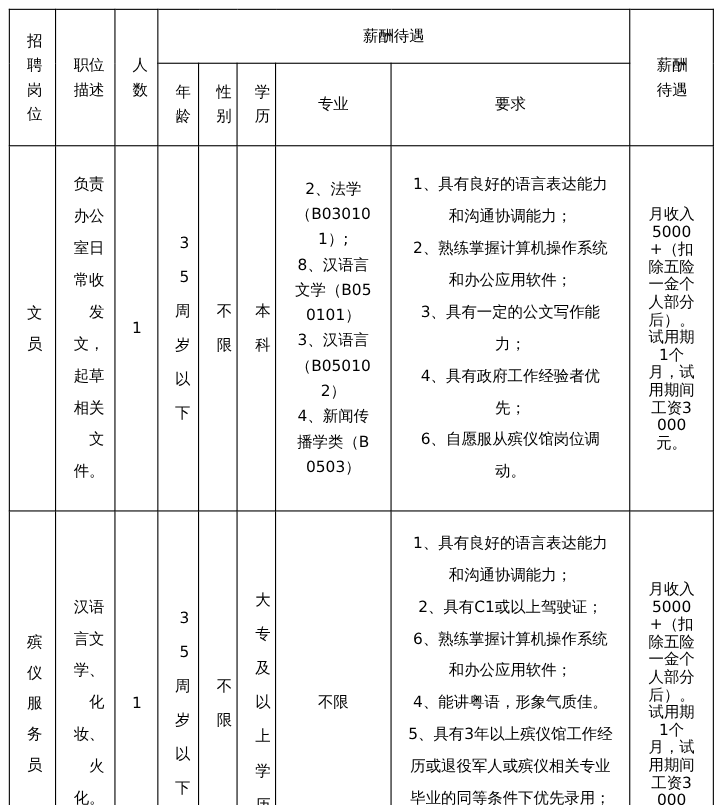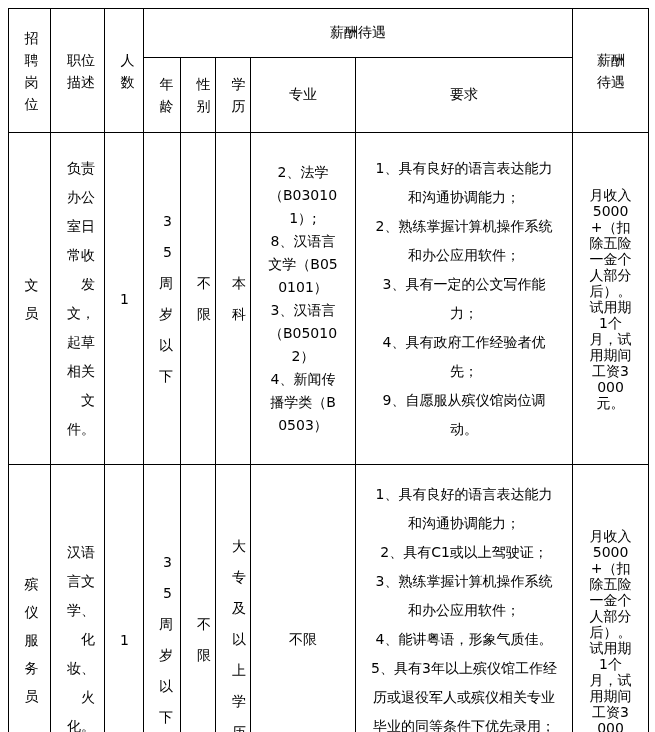--- a/index.html
+++ b/index.html
@@ -136,21 +136,21 @@
             <p>2、法学（B030101）;</p>
             <p>8、汉语言文学（B050101）</p>
             <p>3、汉语言（B050102）</p>
             <p>4、新闻传播学类（B0503）</p>
           </td>
       <td class="cell-req">
             <p>1、具有良好的语言表达能力和沟通协调能力；</p>
             <p>2、熟练掌握计算机操作系统和办公应用软件；</p>
             <p>3、具有一定的公文写作能力；</p>
             <p>4、具有政府工作经验者优先；</p>
-            <p>9、自愿服从殡仪馆岗位调动。</p>
+            <p>6、自愿服从殡仪馆岗位调动。</p>
           </td>
       <td class="cell-salary">月收入5000+（扣除五险一金个人部分后）。试用期1个月，试用期间工资3000元。</td>
     </tr>
 
     <tr style="height:289px">
       <td>
         <div class="stack cw1 lh-c">殡仪服务员</div>
       </td>
       <td>
         <div class="stack cw2 lh-a">汉语言文学、化妆、火化。</div>
@@ -162,21 +162,21 @@
       <td>
         <div class="stack cw1 lh-b">不限</div>
       </td>
       <td>
         <div class="stack cw1 lh-b">大专及以上学历</div>
       </td>
       <td class="cell-major-plain">不限</td>
       <td class="cell-req">
             <p>1、具有良好的语言表达能力和沟通协调能力；</p>
             <p>2、具有C1或以上驾驶证；</p>
-            <p>3、熟练掌握计算机操作系统和办公应用软件；</p>
+            <p>6、熟练掌握计算机操作系统和办公应用软件；</p>
             <p>4、能讲粤语，形象气质佳。</p>
             <p>5、具有3年以上殡仪馆工作经历或退役军人或殡仪相关专业毕业的同等条件下优先录用；</p>
             <p>6、自愿服从殡仪馆岗位调动。</p>
           </td>
       <td class="cell-salary">月收入5000+（扣除五险一金个人部分后）。试用期1个月，试用期间工资3000元。</td>
     </tr>
   </tbody>
     </table>
 </div>
 

